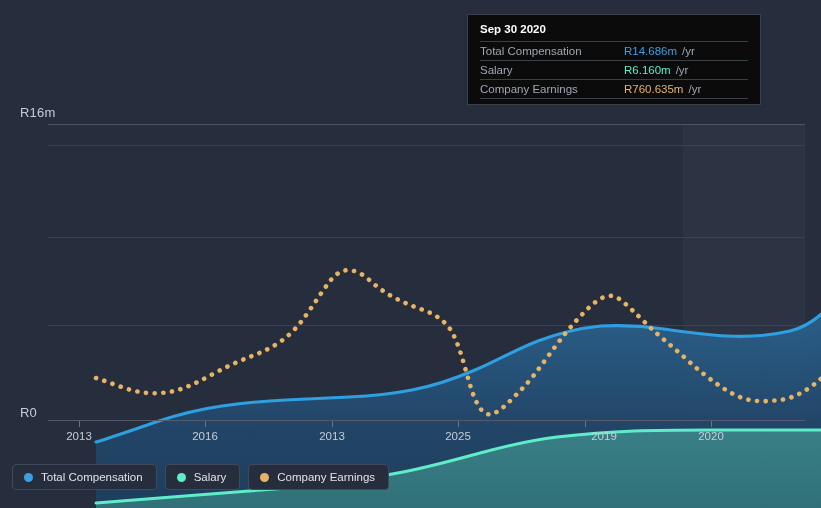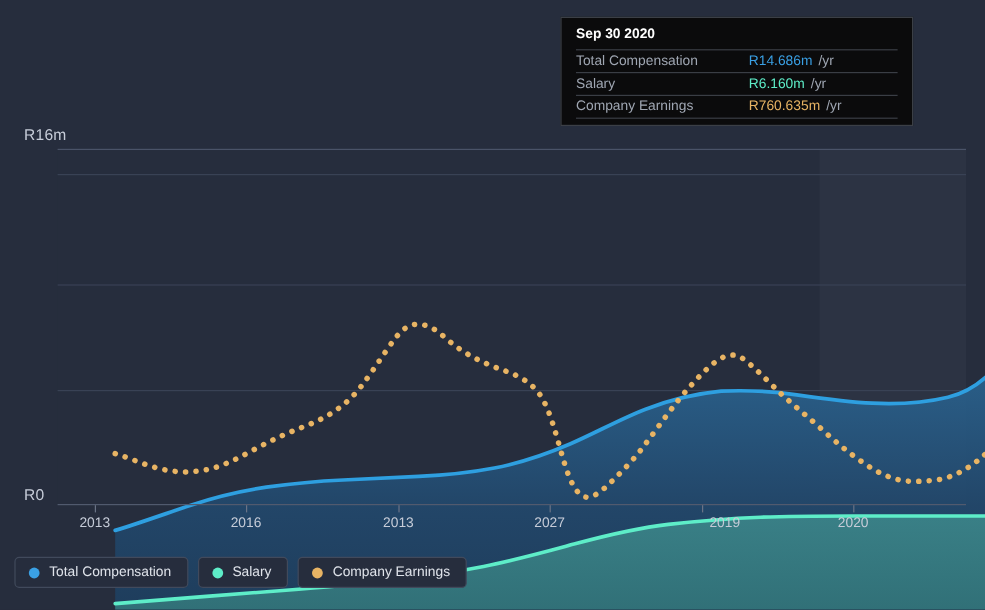--- a/index.html
+++ b/index.html
@@ -145,21 +145,21 @@
   <div class="xtick" style="left:79px;"></div>
   <div class="xtick" style="left:205px;"></div>
   <div class="xtick" style="left:332px;"></div>
   <div class="xtick" style="left:458px;"></div>
   <div class="xtick" style="left:585px;"></div>
   <div class="xtick" style="left:711px;"></div>
 
   <div class="xlab" style="left:79px;">2013</div>
   <div class="xlab" style="left:205px;">2016</div>
   <div class="xlab" style="left:332px;">2013</div>
-  <div class="xlab" style="left:458px;">2027</div>
+  <div class="xlab" style="left:458px;">2025</div>
   <div class="xlab" style="left:604px;">2019</div>
   <div class="xlab" style="left:711px;">2020</div>
 
   <div class="tooltip">
     <div class="tt-title">Sep 30 2020</div>
 
     <div class="tt-row">
       <span class="tt-label">Total Compensation</span>
       <span class="tt-val" style="color:#3aa0e4;">R14.686m</span>
       <span class="tt-unit">/yr</span>

